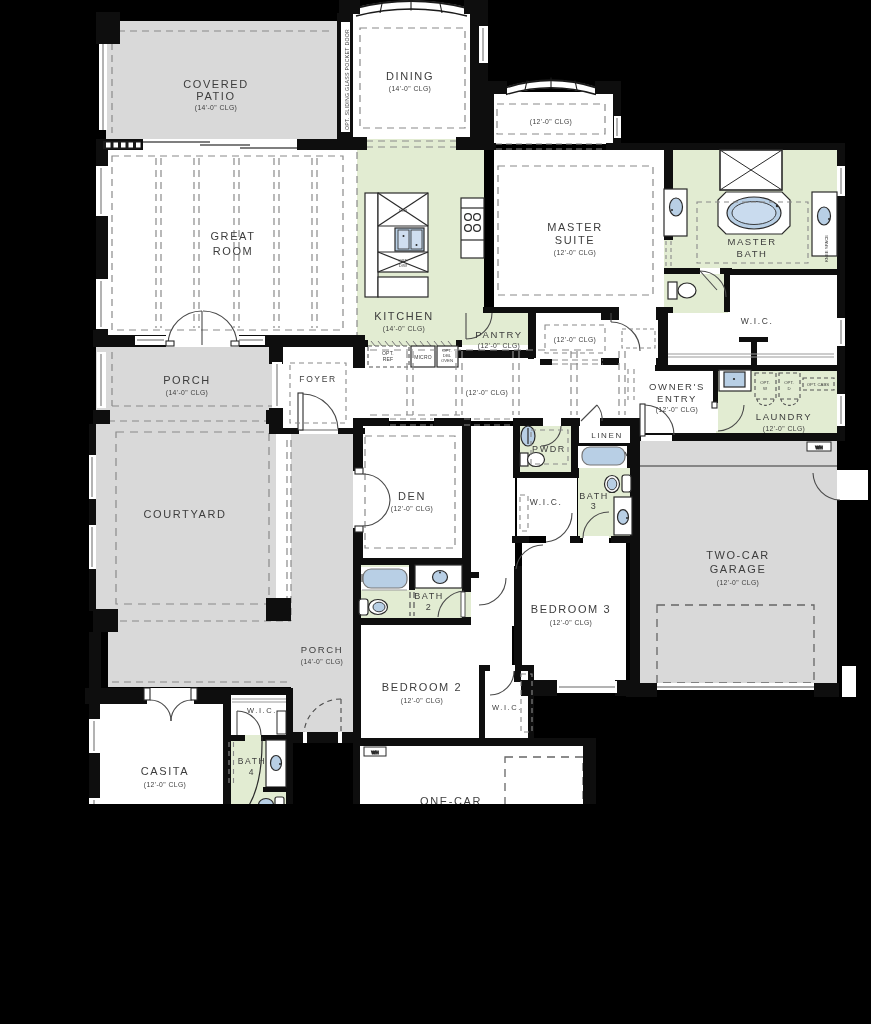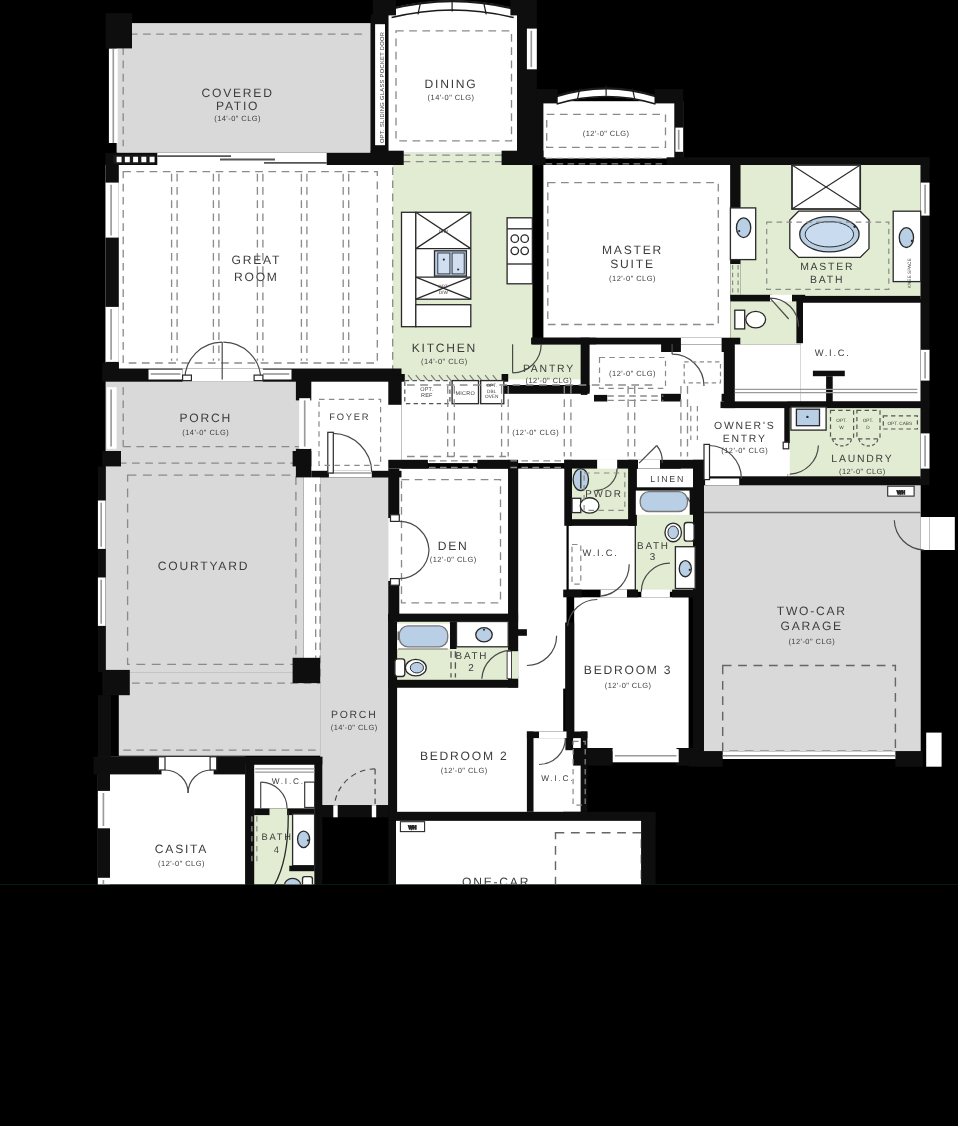--- a/index.html
+++ b/index.html
@@ -1,16 +1,16 @@
 <!DOCTYPE html>
 <html><head>
 <meta charset="utf-8">
 <style>
   html,body{margin:0;padding:0;background:#000;}
-  .wrap{width:871px;height:804px;overflow:hidden;background:#22c55e;}
+  .wrap{width:871px;height:804px;overflow:hidden;background:#7dd3fc;}
   text{font-family:"Liberation Sans",sans-serif;fill:#3d3d3d;}
   .rm{font-size:11px;letter-spacing:1.6px;}
   .clg{font-size:6.8px;letter-spacing:0.4px;}
   .tiny{font-size:5px;letter-spacing:0.2px;}
   .teeny{font-size:4.3px;letter-spacing:0;}
 </style>
 </head>
 <body>
 <div class="wrap">
 <svg width="871" height="1024" viewBox="0 0 871 1024">

